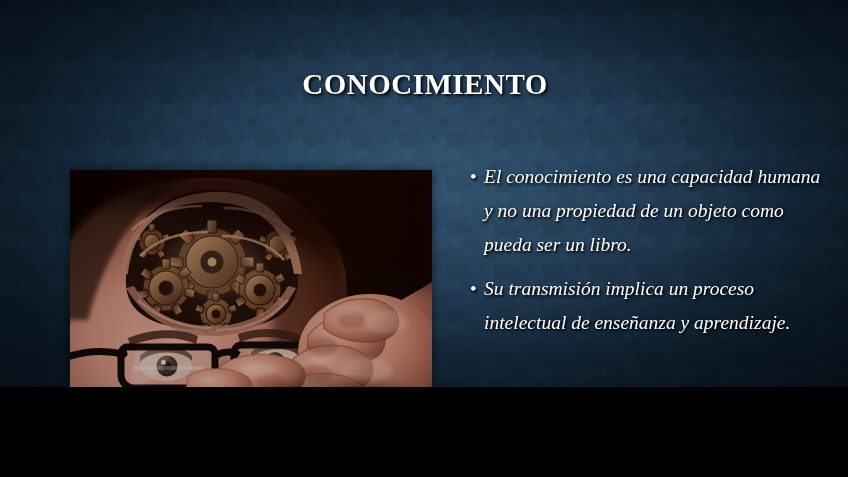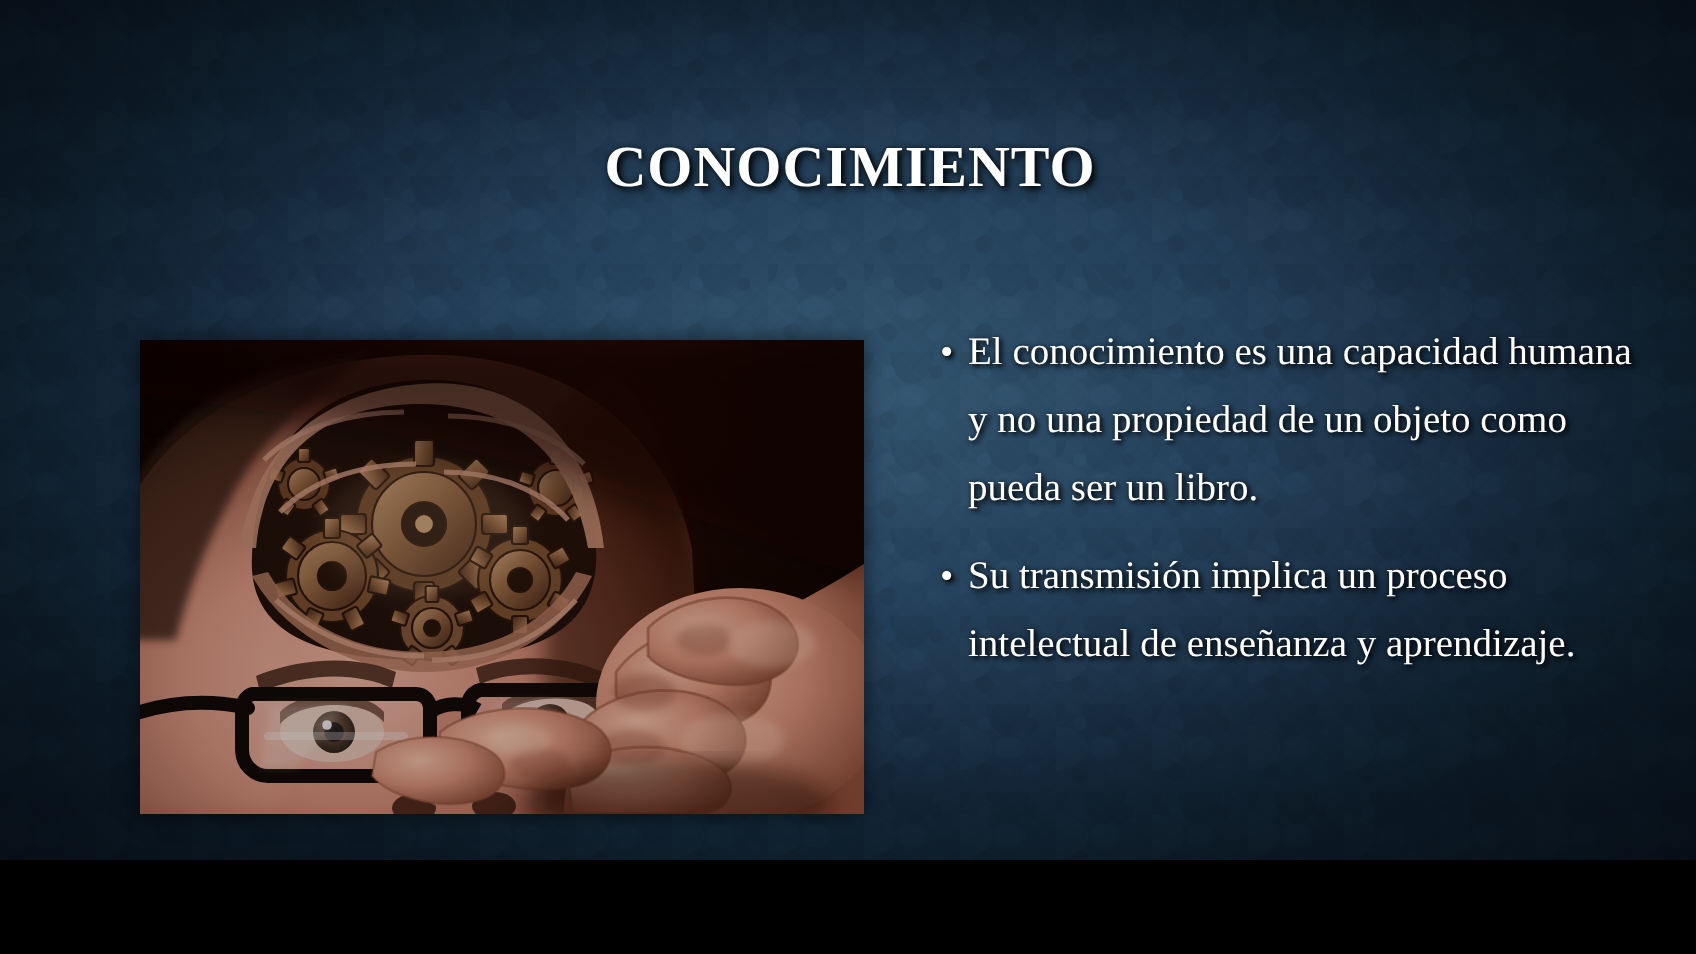--- a/index.html
+++ b/index.html
@@ -1,20 +1,20 @@
 <!DOCTYPE html>
 <html><head>
 <meta charset="utf-8">
 <style>
   html,body{margin:0;padding:0;background:#000;}
   body{width:848px;height:477px;overflow:hidden;
        font-family:"Liberation Serif","DejaVu Serif",serif;}
 
   
-  #slide{position:relative;width:848px;height:430px;overflow:hidden;
+  #slide{position:relative;width:848px;height:387px;overflow:hidden;
          background:#14532d;}
 
   
   .bg-base{position:absolute;inset:0;
     background:
       radial-gradient(ellipse 58% 62% at 50% 46%,
          #32556f 0%,
          #2b4a64 22%,
          #24405a 40%,
          #1c3349 58%,
@@ -63,21 +63,21 @@
     box-shadow:0 0 10px rgba(0,0,0,.55);}
   #photo svg{display:block;width:362px;height:237px;}
 
   
   #bullets{position:absolute;left:470px;top:160px;width:352px;}
   .bullet{display:flex;align-items:flex-start;color:#ffffff;
     font-size:19.5px;line-height:34px;
     text-shadow:1.5px 1.5px 2.5px rgba(0,0,0,.9), 0 0 2px rgba(0,0,0,.55);}
   .bullet + .bullet{margin-top:10px;}
   .bullet .dot{flex:0 0 auto;width:14px;text-align:left;font-size:19px;line-height:34px;}
-  .bullet .btxt{flex:1 1 auto;}
+  .bullet .btxt{flex:1 1 auto;font-style:italic;}
   .b2 .btxt{text-indent:0;}
 </style>
 </head>
 <body>
 
 <div id="slide">
 
   <div class="bg-base"></div>
   <div class="bg-damask"></div>
   <div class="bg-damask2"></div>

